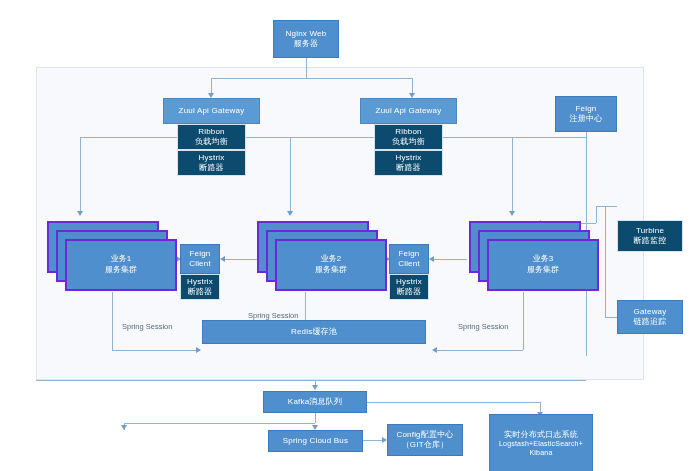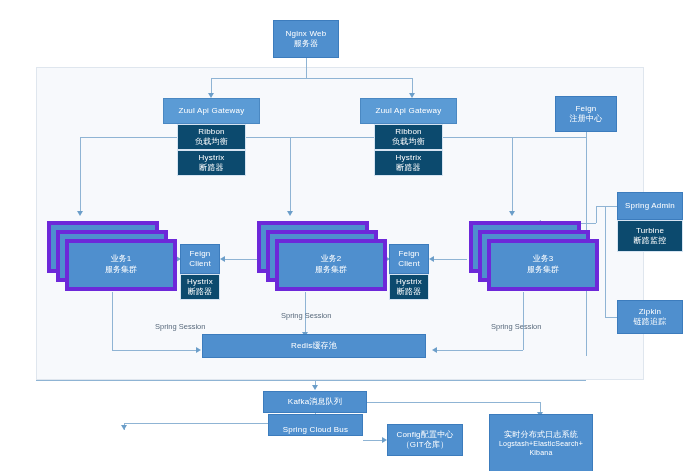--- a/index.html
+++ b/index.html
@@ -32,21 +32,21 @@
   }
   .node .ln{display:block;white-space:nowrap;}
   .node.lighter{background:#5b9bd5;border-color:#4a88c2;}
   .node.sub{background:#0c4a6e;border-color:#d6e4f2;}
   
   .stack{position:absolute;z-index:4;}
   .stack .card{
     position:absolute;
     box-sizing:border-box;
     background:#4f8fce;
-    border:4px solid #6d28d9;
+    border:2px solid #6d28d9;
   }
   .stack .card.front{
     background:#4f8fce;
     z-index:3;
     display:flex;flex-direction:column;
     align-items:center;justify-content:center;
     color:#fff;font-size:8px;line-height:1.35;text-align:center;
   }
   
   .panel{
@@ -64,21 +64,20 @@
   .arrow.down{border-left:3.5px solid transparent;border-right:3.5px solid transparent;border-top:5px solid #6b9ec9;}
   .arrow.right{border-top:3.5px solid transparent;border-bottom:3.5px solid transparent;border-left:5px solid #6b9ec9;}
   .arrow.left{border-top:3.5px solid transparent;border-bottom:3.5px solid transparent;border-right:5px solid #6b9ec9;}
   
   .edge-label{
     position:absolute;
     font-size:7.5px;
     color:#5a6b7d;
     white-space:nowrap;
     z-index:6;
-    margin-left:33px;
   }
 </style>
 </head>
 <body>
 
 <div id="stage">
 
   <div class="panel" style="left:36px;top:67px;width:608px;height:313px;"></div>
 
   <div class="node" style="left:273px;top:20px;width:66px;height:38px;">
@@ -130,29 +129,26 @@
 
   <div class="ln-v" style="left:80px;top:137px;height:76px;"></div>
   <div class="arrow down" style="left:76.5px;top:211px;"></div>
 
   <div class="ln-v" style="left:290px;top:137px;height:76px;"></div>
   <div class="arrow down" style="left:286.5px;top:211px;"></div>
 
   <div class="ln-v" style="left:512px;top:137px;height:76px;"></div>
   <div class="arrow down" style="left:508.5px;top:211px;"></div>
 
-  <div class="node" style="left:617px;top:192px;width:66px;height:28px;">
-    <span class="ln">Spring Admin</span>
-  </div>
   <div class="node sub" style="left:617px;top:220px;width:66px;height:32px;">
     <span class="ln">Turbine</span>
     <span class="ln">断路监控</span>
   </div>
   <div class="node" style="left:617px;top:300px;width:66px;height:34px;">
-    <span class="ln">Zipkin</span>
+    <span class="ln">Gateway</span>
     <span class="ln">链路追踪</span>
   </div>
 
   <div class="ln-h" style="left:605px;top:206px;width:12px;"></div>
   <div class="ln-v" style="left:605px;top:206px;height:111px;"></div>
   <div class="ln-h" style="left:605px;top:317px;width:12px;"></div>
   <div class="ln-h" style="left:596px;top:206px;width:9px;"></div>
   <div class="ln-v" style="left:596px;top:206px;height:17px;"></div>
   <div class="ln-h" style="left:540px;top:223px;width:56px;"></div>
   <div class="arrow left" style="left:536px;top:219.5px;"></div>
@@ -203,21 +199,21 @@
 
   <div class="stack" style="left:469px;top:221px;width:152px;height:78px;padding-left:36px;">
     <div class="card" style="left:0;top:0;width:112px;height:52px;"></div>
     <div class="card" style="left:9px;top:9px;width:112px;height:52px;"></div>
     <div class="card front" style="left:18px;top:18px;width:112px;height:52px;">
       <span class="ln">业务3</span>
       <span class="ln">服务集群</span>
     </div>
   </div>
 
-  <div class="node" style="left:202px;top:334px;width:224px;height:24px;">
+  <div class="node" style="left:202px;top:320px;width:224px;height:24px;">
     <span class="ln">Redis缓存池</span>
   </div>
 
   <div class="ln-v" style="left:112px;top:292px;height:58px;"></div>
   <div class="ln-h" style="left:112px;top:350px;width:84px;"></div>
   <div class="arrow right" style="left:196px;top:346.5px;"></div>
   <div class="edge-label" style="left:122px;top:322px;">Spring Session</div>
 
   <div class="ln-v" style="left:305px;top:292px;height:42px;"></div>
   <div class="arrow down" style="left:301.5px;top:332px;"></div>
@@ -241,21 +237,21 @@
   <div class="ln-v" style="left:124px;top:423px;height:7px;"></div>
   <div class="arrow down" style="left:120.5px;top:425px;"></div>
   <div class="arrow down" style="left:311.5px;top:425px;"></div>
 
   <div class="ln-v" style="left:367px;top:402px;height:0;"></div>
   <div class="ln-h" style="left:367px;top:402px;width:173px;"></div>
   <div class="ln-v" style="left:540px;top:402px;height:12px;"></div>
   <div class="arrow down" style="left:536.5px;top:412px;"></div>
 
 
-  <div class="node" style="left:268px;top:414px;width:95px;height:22px;justify-content:flex-end;">
+  <div class="node" style="left:268px;top:430px;width:95px;height:22px;">
     <span class="ln">Spring Cloud Bus</span>
   </div>
 
   <div class="node" style="left:387px;top:424px;width:76px;height:32px;">
     <span class="ln">Config配置中心</span>
     <span class="ln">（GIT仓库）</span>
   </div>
   <div class="ln-h" style="left:363px;top:440px;width:19px;"></div>
   <div class="arrow right" style="left:382px;top:436.5px;"></div>
 

